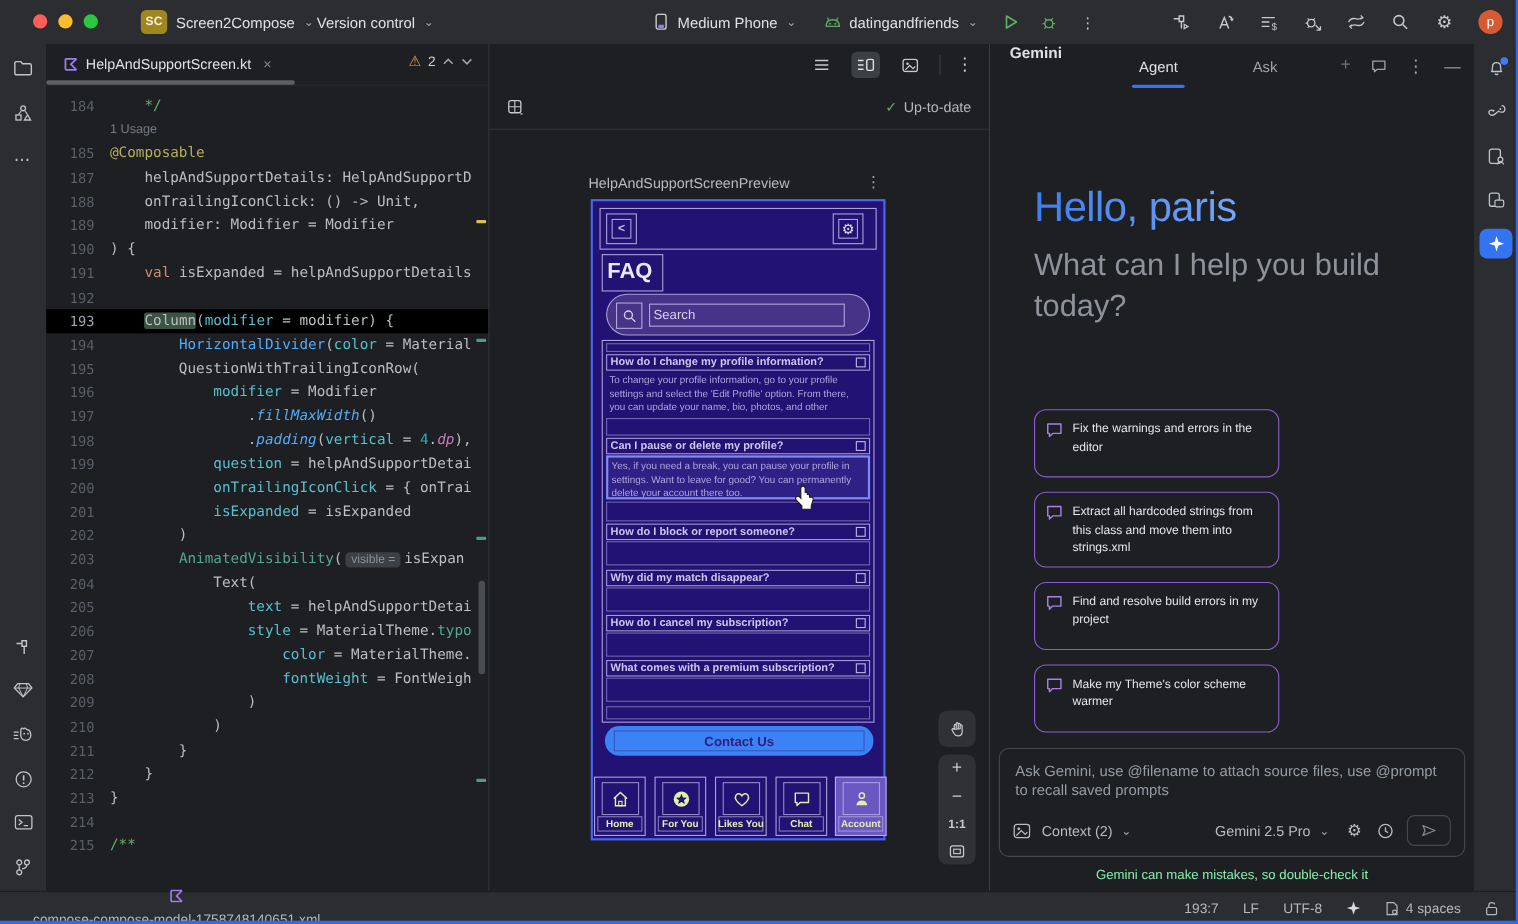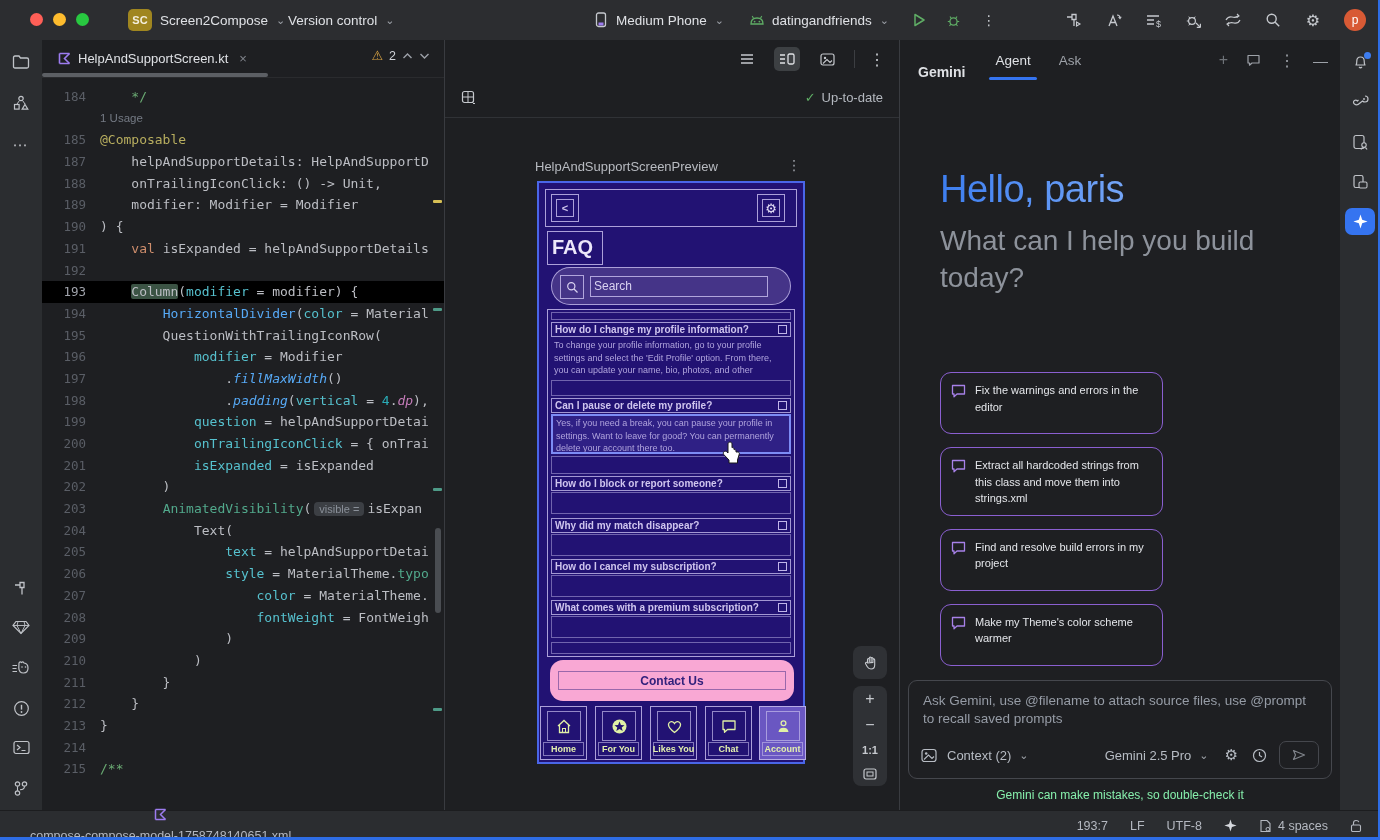--- a/index.html
+++ b/index.html
@@ -80,42 +80,42 @@
   .faq-title { color:#ece7fa; font-size:20px; font-weight:bold; padding-left:4px; line-height:30px; font-family:"Liberation Sans",sans-serif; }
   .search-pill { position:absolute; left:12px; top:84px; width:240px; height:38px; border-radius:19px;
                  background:#453488; border:1px solid rgba(196,186,235,0.8); }
   .q-bar { position:absolute; left:3px; right:3px; height:15px; border:1px solid rgba(196,186,235,0.8);
            color:#cfc5ee; font-size:10px; font-weight:600; line-height:13px; padding-left:3px; white-space:nowrap; overflow:hidden; }
   .q-check { position:absolute; right:3px; top:2px; width:9px; height:9px; border:1px solid rgba(210,200,245,0.9); }
   .q-ans { position:absolute; left:3px; right:3px; height:40px; color:#b0a4dd; font-size:9px; line-height:12.5px;
            padding:1px 8px 0 3px; overflow:hidden; }
   .q-ans.hi { border:2px solid #7d8cf5; background:rgba(120,105,230,0.16); }
   .q-spacer { position:absolute; left:3px; right:3px; border:1px solid rgba(178,167,222,0.55); }
-  .contact { position:absolute; left:11px; top:477px; width:244px; height:41px; border-radius:13px;
-             background:#f9a8d4; display:flex; align-items:center; justify-content:center; }
+  .contact { position:absolute; left:11px; top:477px; width:244px; height:27px; border-radius:13px;
+             background:#3b82f6; display:flex; align-items:center; justify-content:center; }
   .contact-inner { border:1px solid rgba(60,40,130,0.5); width:228px; height:19px; display:flex; align-items:center; justify-content:center;
                    color:#32217c; font-size:12px; font-weight:bold; }
   .nav-item { position:absolute; top:523px; width:47px; height:54px; border:1px solid rgba(196,186,235,0.85); }
   .nav-item.active { background:#6a57c2; }
   .nav-icon-box { position:absolute; left:6px; top:4px; width:34px; height:30px; border:1px solid rgba(196,186,235,0.7);
                   display:flex; align-items:center; justify-content:center; }
   .nav-label { position:absolute; left:2px; right:2px; bottom:3px; height:14px; border:1px solid rgba(196,186,235,0.6);
                color:#e3f0ae; font-size:9px; font-weight:600; display:flex; align-items:center; justify-content:center; white-space:nowrap; }
 
   .cursor-hand { position:absolute; left:275px; top:322px; z-index:20; }
   .hand-tool { position:absolute; left:408px; top:527px; width:34px; height:33px; background:#2f3135; border-radius:8px;
                display:flex; align-items:center; justify-content:center; color:#c6c9ce; }
   .zoom-group { position:absolute; left:408px; top:567px; width:34px; background:#2f3135; border-radius:8px;
                 display:flex; flex-direction:column; align-items:center; padding:6px 0; gap:12px; color:#c6c9ce; }
   .zoom-btn { font-size:16px; line-height:14px; }
   .ratio { font-size:11px; font-weight:bold; }
 
   
   .gemini-pane { width:440px; flex:0 0 440px; position:relative; background:#1e1f22; }
-  .gm-header { height:40px; display:flex; align-items:flex-end; position:relative; padding-left:18px; }
+  .gm-header { height:40px; display:flex; align-items:flex-start; position:relative; padding-left:18px;gap:40px; }
   .gm-title { color:#dfe1e5; font-weight:bold; font-size:14px; margin-right:30px; }
   .gm-tab { color:#9da1a8; font-size:13.5px; margin-right:28px; position:relative; height:40px; display:flex; align-items:center; }
   .gm-tab.active { color:#dfe1e5; }
   .gm-tab.active::after { content:""; position:absolute; left:-6px; right:-6px; bottom:0; height:3px; background:#3574f0; border-radius:2px; }
   .gm-hicons { position:absolute; right:12px; top:0; height:40px; display:flex; align-items:center; gap:18px; color:#9da1a8; }
   .hello { position:absolute; left:40px; top:128px; font-size:38px; letter-spacing:-0.5px;
            background:linear-gradient(90deg,#3d7ef0,#74a5f7); -webkit-background-clip:text; background-clip:text; color:transparent; }
   .hello-sub { position:absolute; left:40px; top:182px; width:330px; font-size:28px; line-height:37px; color:#8d929b; }
   .cards { position:absolute; left:40px; top:332px; width:223px; display:flex; flex-direction:column; gap:13px; }
   .card { border:1px solid #8a5fd0; border-radius:11px; min-height:62px; padding:9px 10px 8px 10px; display:flex; gap:9px; }

